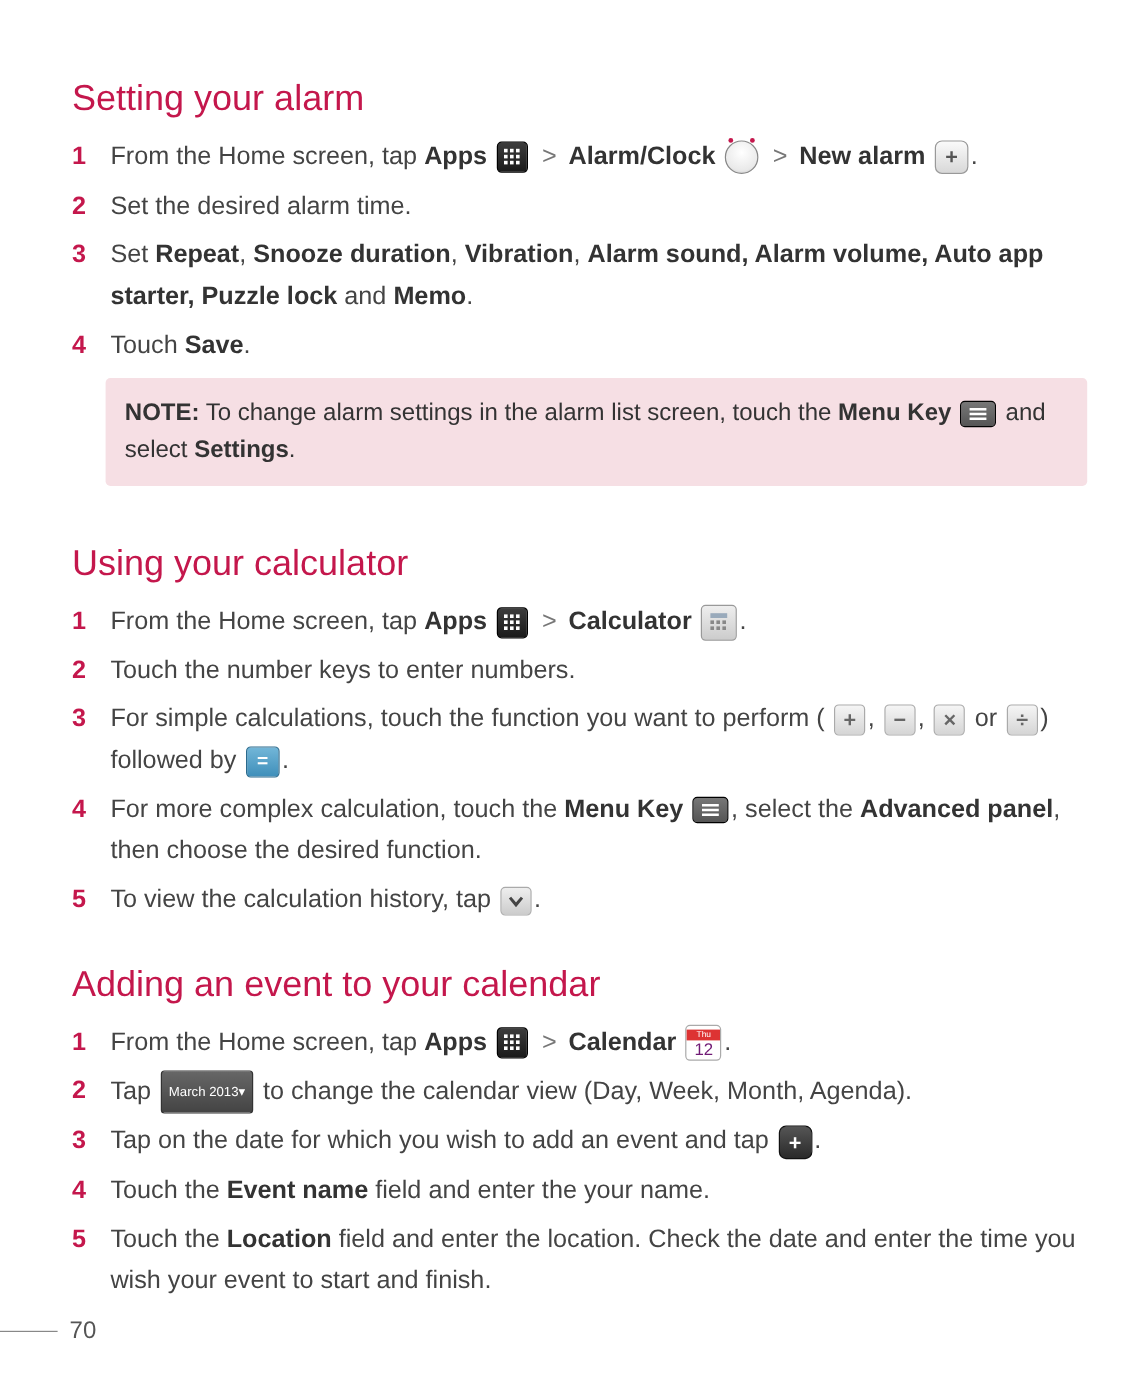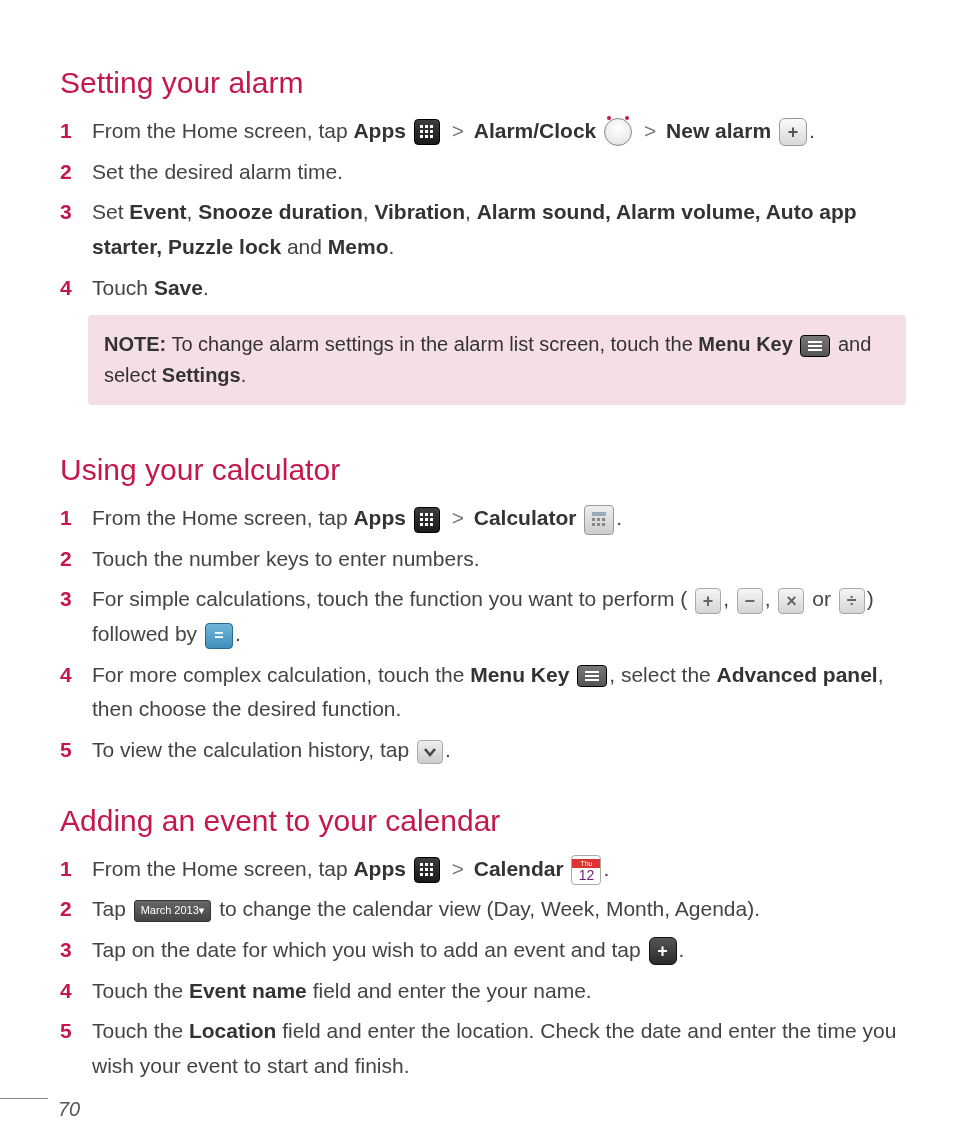--- a/index.html
+++ b/index.html
@@ -142,40 +142,39 @@
     background: #fff;
     border: 1px solid #aaa;
     border-radius: 4px;
     flex-direction: column;
     font-size: 9px;
     overflow: hidden;
   }
   .ico-cal .top { background:#d33; color:#fff; width:100%; text-align:center; font-size:7px; padding:1px 0; }
   .ico-cal .day { color:#701a75; font-size:14px; font-weight:400; }
   .ico-date-drop {
-    height: 22px;
+    height: 36px;
     background: linear-gradient(#666,#444);
     border: 1px solid #333;
     border-radius: 3px;
     color:#fff; font-size:11px; padding: 0 6px;
   }
   .ico-plus-dark {
     width: 28px; height: 28px;
     background: linear-gradient(#555,#2a2a2a);
     border: 1px solid #111;
     border-radius: 6px;
     color:#fff; font-size:18px; font-weight:700;
   }
   .page-footer {
     position: absolute;
     left: 0;
     bottom: 24px;
     display: flex;
-    align-items: flex-start;
-    font-style: italic;
+    align-items: center;
   }
   .page-footer .line {
     width: 48px; height: 1px; background:#888; margin-right:10px;
   }
   .page-footer .num { color:#555; font-size:20px; }
 </style>
 </head>
 <body>
 
 <div class="page">
@@ -200,21 +199,21 @@
             </g>
           </svg>
         </span>
       <span class="gt"> &gt; </span><span class="bold">Alarm/Clock</span>
       <span class="ico ico-clock"></span>
       <span class="gt"> &gt; </span><span class="bold">New alarm</span>
       <span class="ico ico-plus-round">+</span><span>.</span>
     </li>
     <li>Set the desired alarm time.</li>
     <li>
-      <span>Set </span><span class="bold">Event</span><span>, </span><span class="bold">Snooze duration</span><span>, </span><span class="bold">Vibration</span><span>, </span><span class="bold">Alarm sound, Alarm volume, Auto app starter, Puzzle lock</span><span> and </span><span class="bold">Memo</span><span>.</span>
+      <span>Set </span><span class="bold">Repeat</span><span>, </span><span class="bold">Snooze duration</span><span>, </span><span class="bold">Vibration</span><span>, </span><span class="bold">Alarm sound, Alarm volume, Auto app starter, Puzzle lock</span><span> and </span><span class="bold">Memo</span><span>.</span>
     </li>
     <li>
       <span>Touch </span><span class="bold">Save</span><span>.</span>
     </li>
   </ol>
   <div class="note-box">
     <span class="bold">NOTE:</span><span> To change alarm settings in the alarm list screen, touch the </span><span class="bold">Menu Key</span>
     <span class="ico ico-dark ico-menu-lines" style="width:30px;height:22px;">
         <svg viewBox="0 0 16 12">
           <line x1="1" y1="2" x2="15" y2="2"></line>

